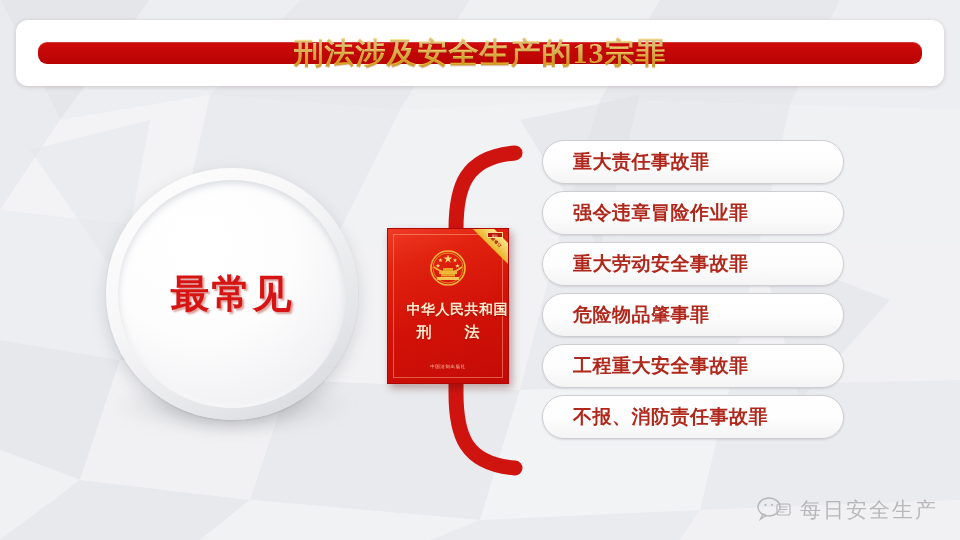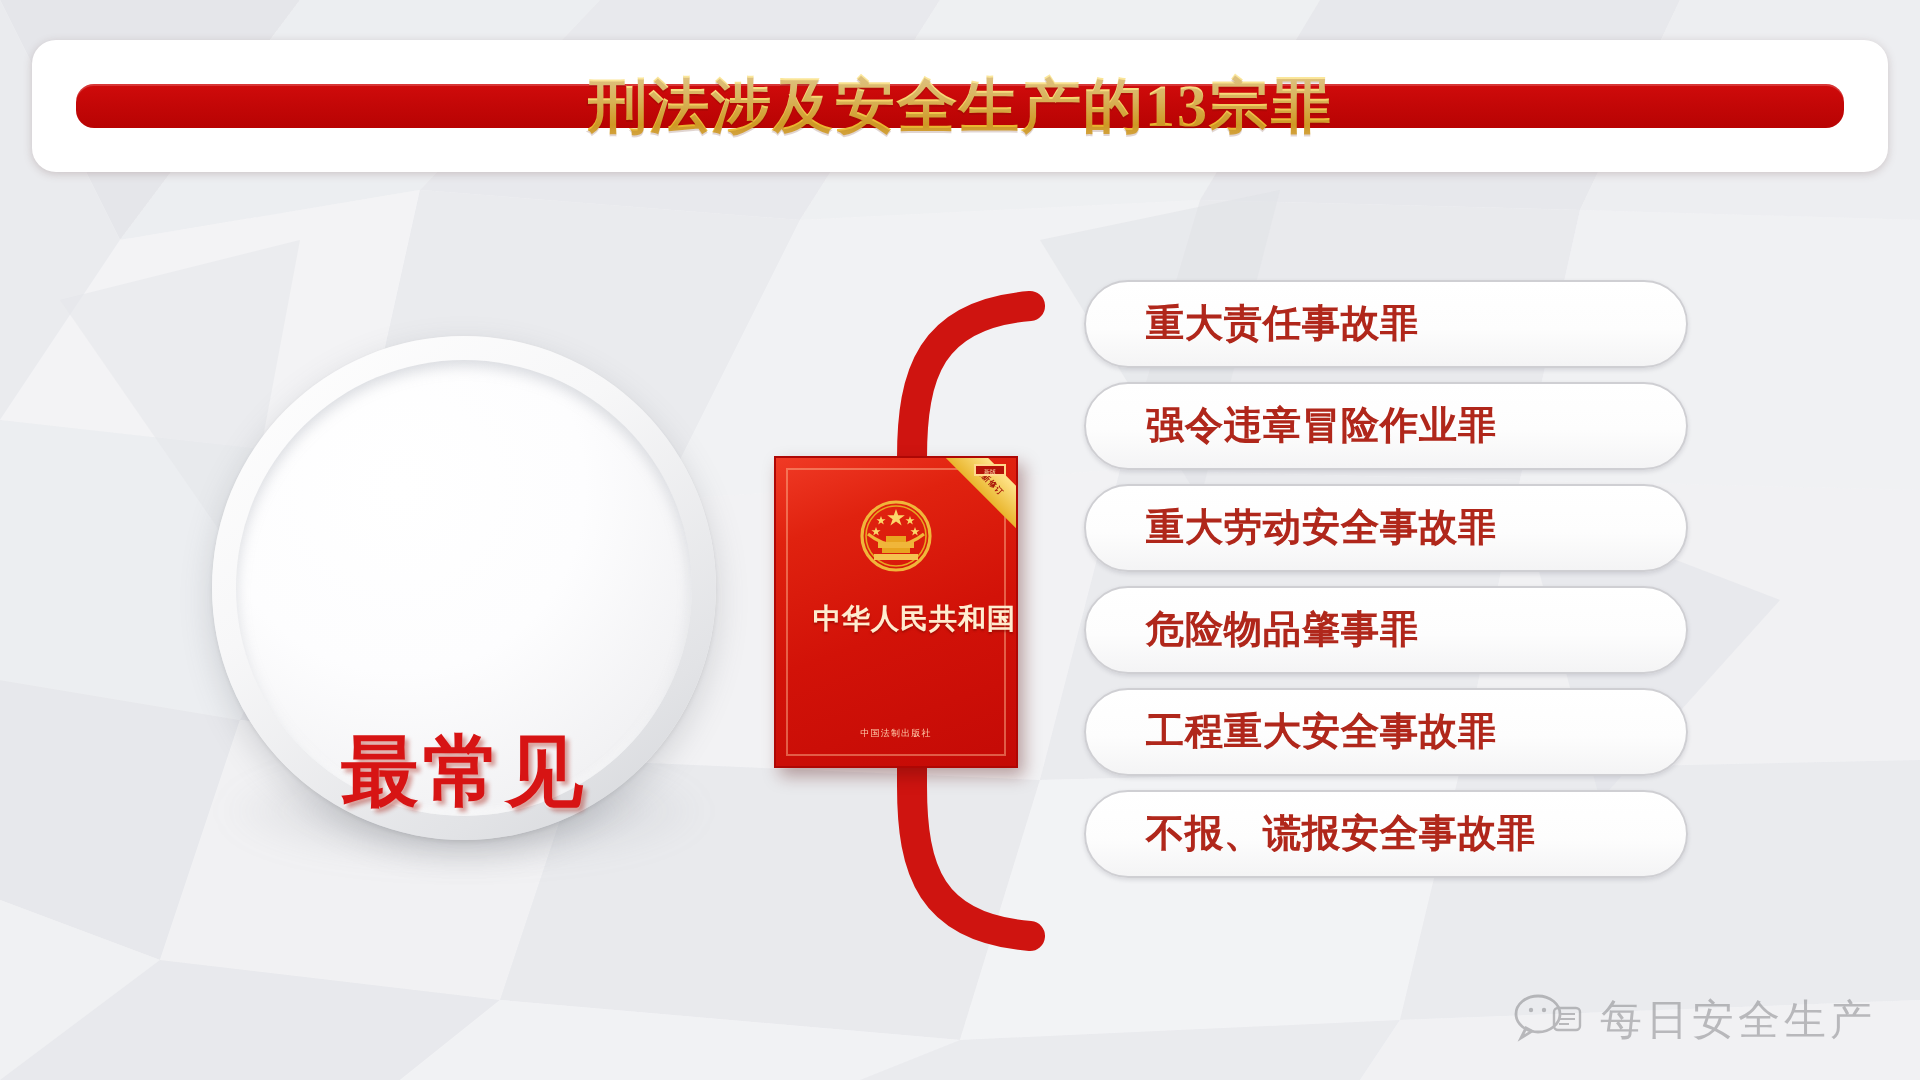--- a/index.html
+++ b/index.html
@@ -54,21 +54,21 @@
     border-radius:50%;
     background:linear-gradient(145deg,#ffffff 0%,#f7f7f8 38%,#e2e3e6 78%,#d2d4d8 100%);
     box-shadow:0 6px 16px rgba(90,95,105,.22), 0 1px 2px rgba(0,0,0,.08);
     z-index:3;
   }
   .circle-inner{
     position:absolute; left:12px; top:12px; right:12px; bottom:12px;
     border-radius:50%;
     background:radial-gradient(circle at 36% 28%, #ffffff 0%, #fdfdfe 42%, #f1f1f3 78%, #e6e7ea 100%);
     box-shadow:inset 0 3px 7px rgba(150,155,165,.35), inset 0 -2px 5px rgba(255,255,255,.9);
-    display:flex; flex-direction:row; align-items:flex-end; justify-content:center;
+    display:flex; flex-direction:row; align-items:center; justify-content:center;
   }
   .circle-line{
     font-size:39px; font-weight:bold; line-height:1.08;
     color:#d71414;
     letter-spacing:2px;
     text-shadow:2px 2px 2px rgba(170,30,20,.42), 0 1px 0 rgba(255,255,255,.6);
     font-family:"Liberation Sans", sans-serif;
   }
 
   
@@ -226,41 +226,42 @@
     <polygon points="13.5,11 14.1,12.6 15.8,12.6 14.4,13.6 14.9,15.2 13.5,14.2 12.1,15.2 12.6,13.6 11.2,12.6 12.9,12.6" fill="#fbd66a"></polygon>
     <polygon points="11,16.5 11.6,18.1 13.3,18.1 11.9,19.1 12.4,20.7 11,19.7 9.6,20.7 10.1,19.1 8.7,18.1 10.4,18.1" fill="#fbd66a"></polygon>
     <rect x="12" y="24" width="18" height="3" fill="#f0b63a"></rect>
     <rect x="14" y="27" width="14" height="2.5" fill="#e8a420"></rect>
     <rect x="10" y="30" width="22" height="3" fill="#f5c251"></rect>
     <rect x="16" y="21" width="10" height="3" fill="#e8a420"></rect>
     <path d="M7 20 Q21 31 35 20" fill="none" stroke="#f0b63a" stroke-width="1.6"></path>
   </svg>
 
   <div class="book-title1">中华人民共和国</div>
+  <div class="book-title2">刑　法</div>
   <div class="book-pub">中国法制出版社</div>
 </div>
 
 <div class="list">
   <div class="list-item">
     <span class="list-item-label">重大责任事故罪</span>
   </div>
   <div class="list-item">
     <span class="list-item-label">强令违章冒险作业罪</span>
   </div>
   <div class="list-item">
     <span class="list-item-label">重大劳动安全事故罪</span>
   </div>
   <div class="list-item">
     <span class="list-item-label">危险物品肇事罪</span>
   </div>
   <div class="list-item">
     <span class="list-item-label">工程重大安全事故罪</span>
   </div>
   <div class="list-item">
-    <span class="list-item-label">不报、谎报安全事故罪</span>
+    <span class="list-item-label">不报、消防责任事故罪</span>
   </div>
 </div>
 
 <div class="watermark">
   <svg width="34" height="26" viewBox="0 0 34 26">
     <ellipse cx="12" cy="11" rx="11" ry="9" fill="none" stroke="#6b6b70" stroke-width="1.4"></ellipse>
     <path d="M6 18 L3.5 23 L9 19.6 Z" fill="none" stroke="#6b6b70" stroke-width="1.4"></path>
     <circle cx="8.5" cy="9" r="1.1" fill="#6b6b70"></circle>
     <circle cx="15" cy="9" r="1.1" fill="#6b6b70"></circle>
     <rect x="20" y="8" width="13" height="11" rx="2" fill="none" stroke="#6b6b70" stroke-width="1.2"></rect>

